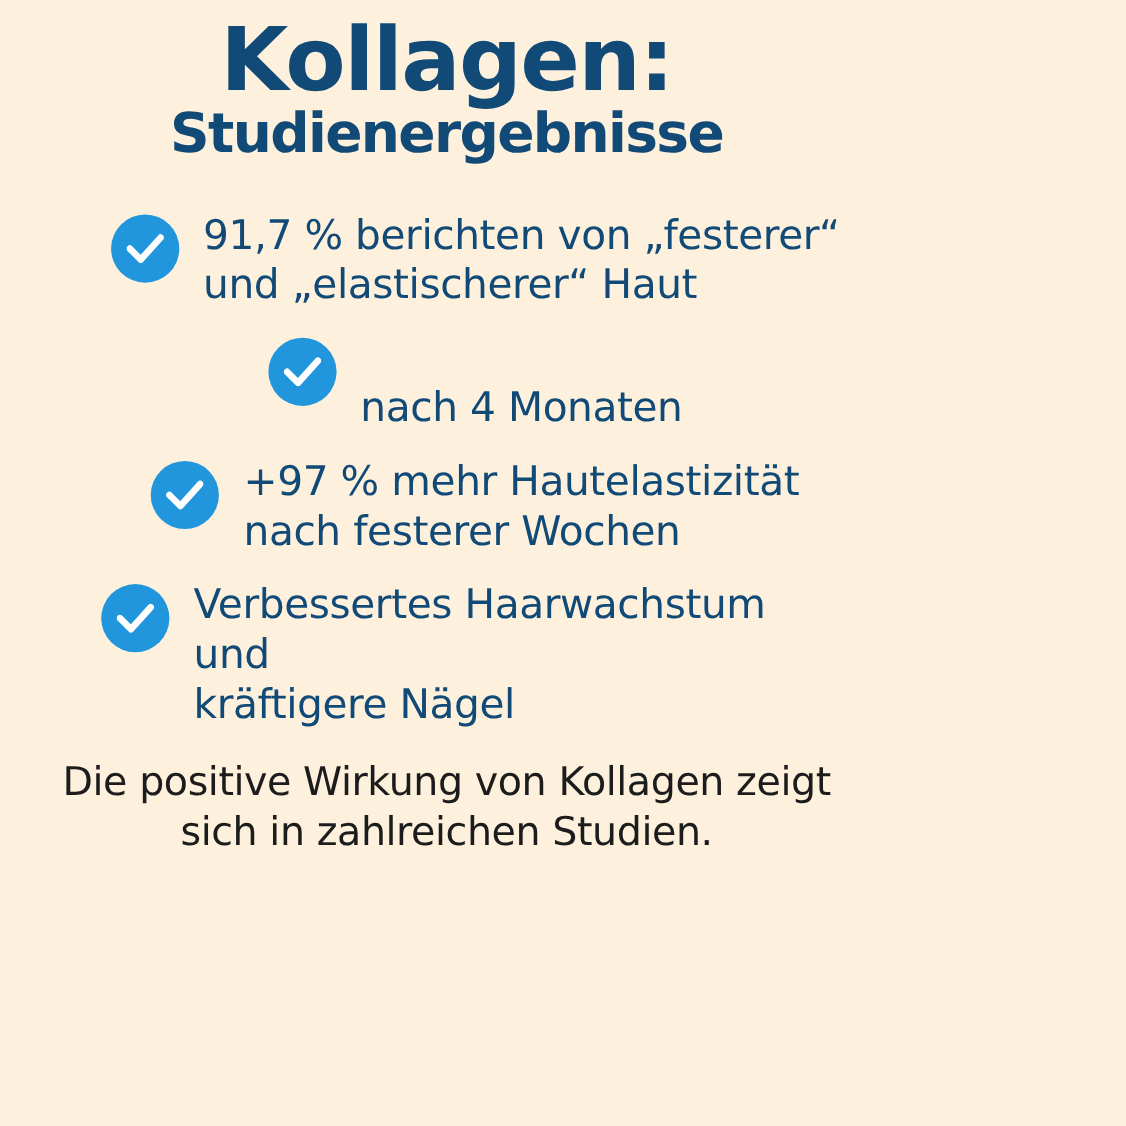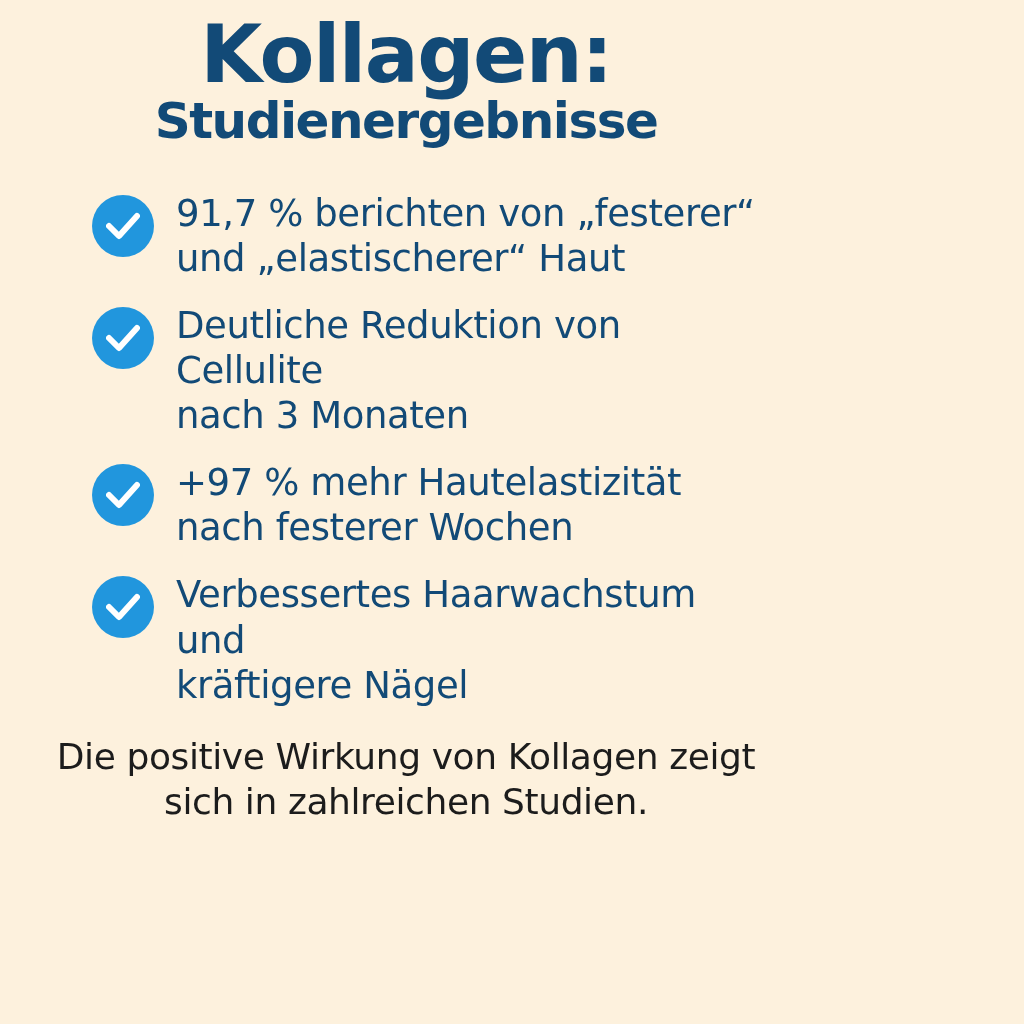--- a/index.html
+++ b/index.html
@@ -37,20 +37,21 @@
   }
   .title-line.line2 {
     font-size: 50px;
   }
   .list {
     margin-top: 44px;
     padding: 0 40px 0 92px;
     display: flex;
     flex-direction: column;
     gap: 22px;
+    align-items: center;
   }
   .list-item {
     display: flex;
     align-items: flex-start;
     gap: 22px;
   }
   .check-badge {
     flex: 0 0 auto;
     width: 62px;
     height: 62px;
@@ -109,22 +110,22 @@
       </span>
     </div>
 
     <div class="list-item">
       <span class="check-badge">
         <svg width="34" height="28" viewBox="0 0 34 28" aria-hidden="true">
           <path d="M3 14 L13 24 L31 4" fill="none" stroke="#ffffff" stroke-width="6" stroke-linecap="round" stroke-linejoin="round"></path>
         </svg>
       </span>
       <span class="item-text">
-        <span>Deutliche Reduktion von Cellulite</span><br>
-        <span>nach 3 Monaten</span>
+        <br>
+        <span>nach 4 Monaten</span>
       </span>
     </div>
 
     <div class="list-item">
       <span class="check-badge">
         <svg width="34" height="28" viewBox="0 0 34 28" aria-hidden="true">
           <path d="M3 14 L13 24 L31 4" fill="none" stroke="#ffffff" stroke-width="6" stroke-linecap="round" stroke-linejoin="round"></path>
         </svg>
       </span>
       <span class="item-text">

